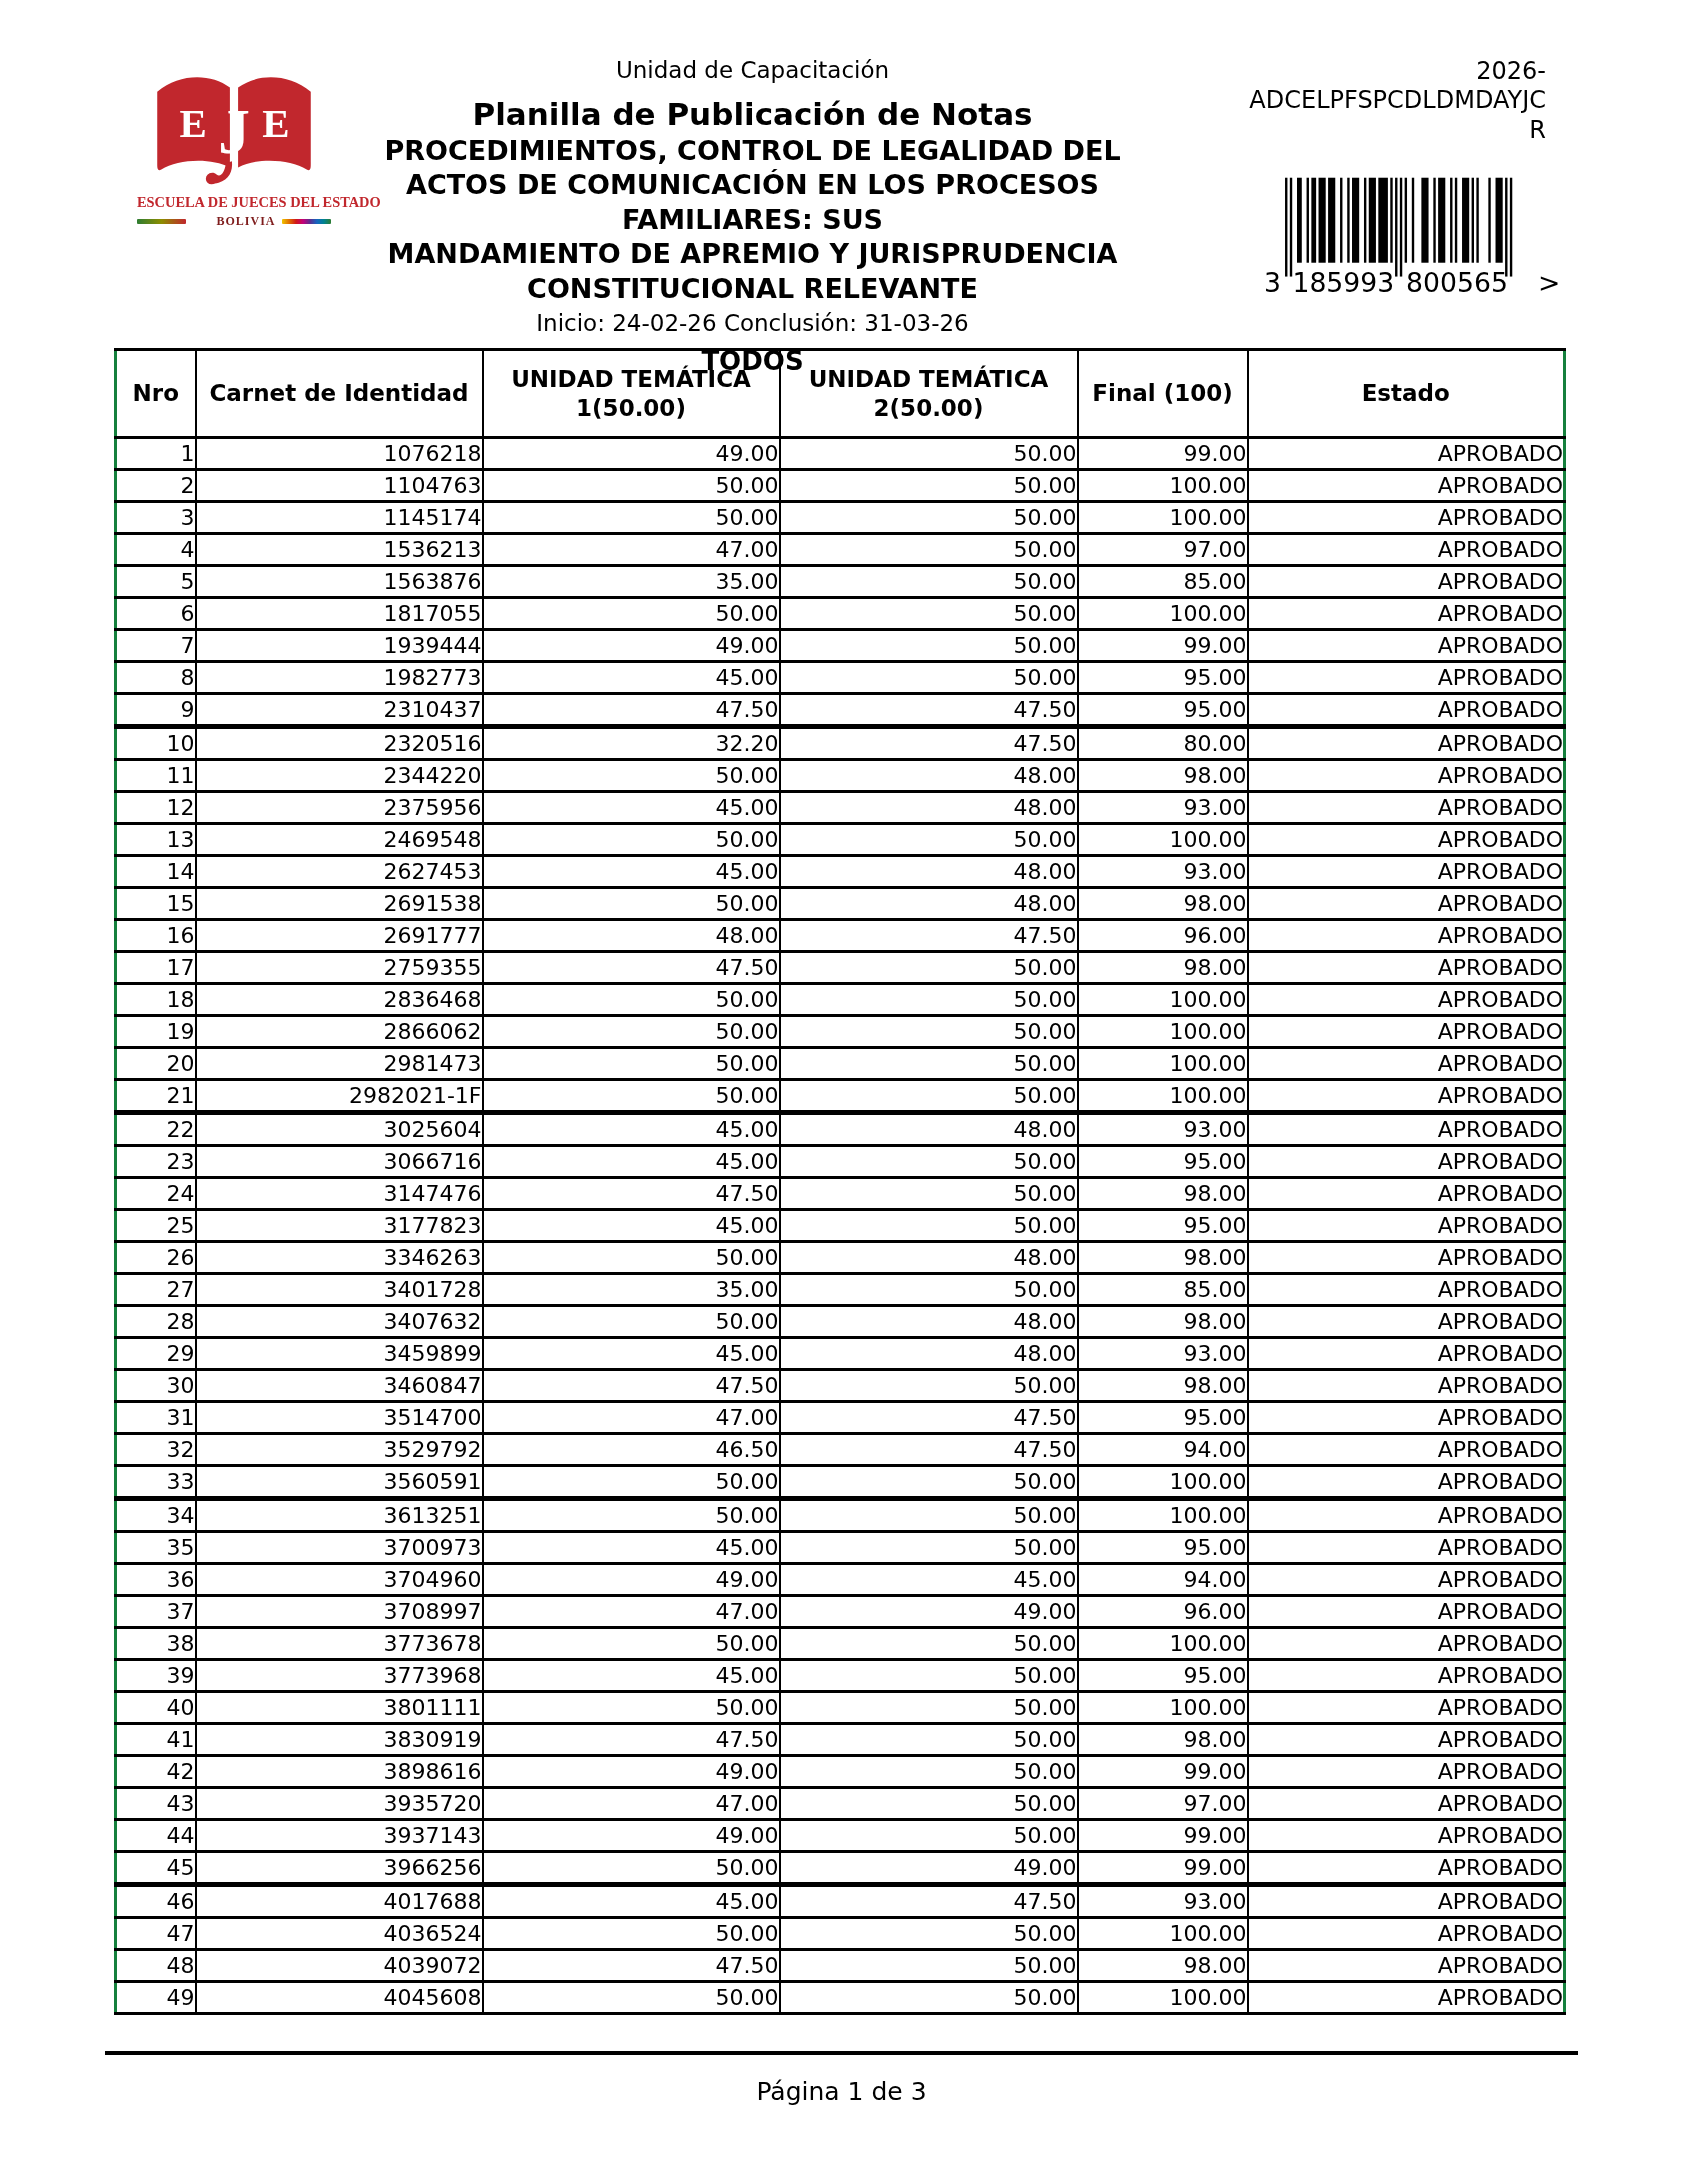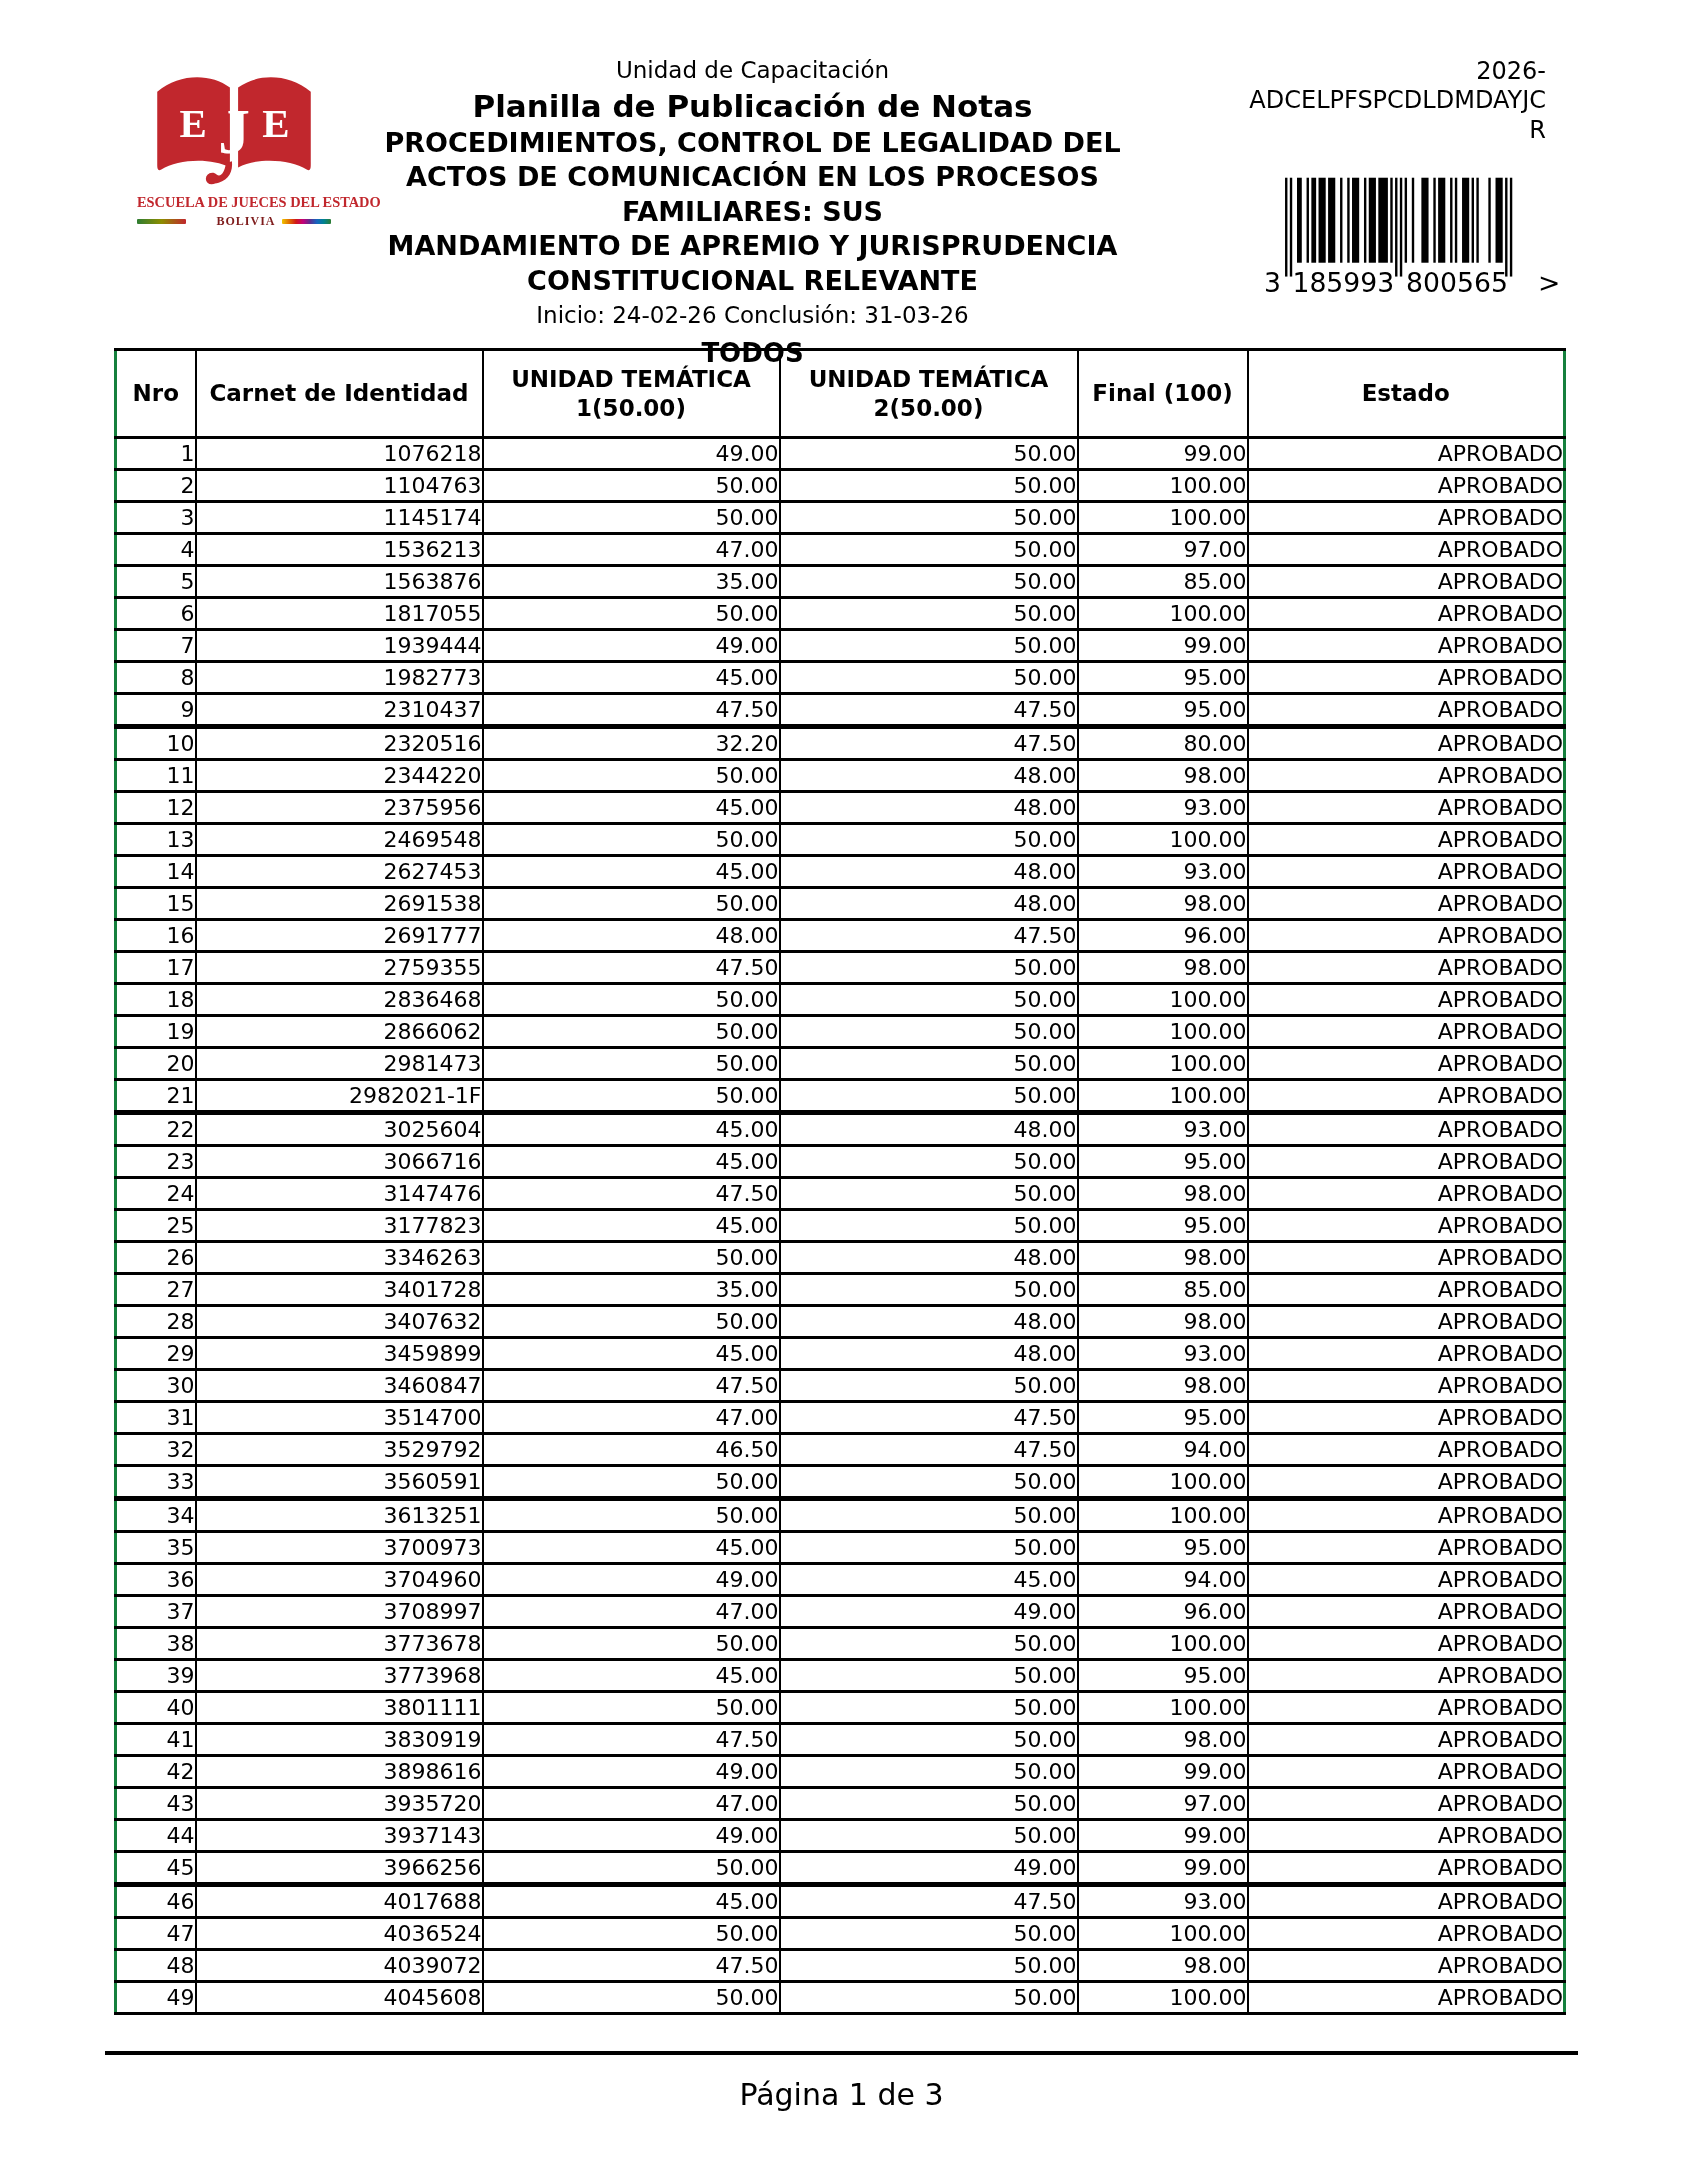--- a/index.html
+++ b/index.html
@@ -16,21 +16,21 @@
     font-weight:700;font-size:14.4px;margin-top:2px;white-space:nowrap;}
   .logo-country-row{display:flex;align-items:center;justify-content:center;gap:6px;margin-top:3px;}
   .logo-country{color:#7f1d1d;font-family:"Liberation Serif","DejaVu Serif",serif;
     font-weight:700;font-size:12px;letter-spacing:1px;margin-left:24px;}
   .flag-bar{height:5px;width:55px;border-radius:1px;}
   .flag-bar.left{background:linear-gradient(90deg,#2e7d32,#8d8d00,#c1272d);}
   .flag-bar.right{background:linear-gradient(90deg,#f0c400,#e07000,#d01818,#c4007a,#5b2d8f,#1565c0,#00838f,#2e7d32);}
 
   .center-block{position:absolute;left:307px;top:56px;width:891px;text-align:center;z-index:1;}
   .unit-label{font-size:23px;line-height:1.25;}
-  .sheet-title{font-size:31px;font-weight:700;line-height:1.25;margin-top:2px;}
+  .sheet-title{font-size:31px;font-weight:700;line-height:1.25;margin-top:10px;}
   .course-title div{font-size:27px;font-weight:700;line-height:1.28;}
   .dates-label{font-size:23px;line-height:1.25;margin-top:3px;}
   .group-label{font-size:26px;font-weight:700;margin-top:8px;position:relative;z-index:3;}
 
   .code-block{position:absolute;top:57px;right:137px;width:307px;text-align:right;z-index:4;}
   .code-block div{font-size:24px;line-height:1.22;}
 
   .barcode-box{position:absolute;left:1245px;top:154px;width:342px;height:170px;
     background:#ffffff;z-index:5;}
 
@@ -45,21 +45,21 @@
   table.results th{height:85px;font-size:23px;font-weight:700;
     text-align:center;vertical-align:middle;white-space:normal;line-height:1.25;padding:0 6px;}
   table.results td{height:29px;font-size:22px;vertical-align:middle;padding:0;}
   td.col-nro{text-align:right;padding-right:20px;}
   td.col-carnet,td.col-ut1,td.col-ut2,td.col-final{text-align:right;padding-right:16px;}
   td.col-estado{text-align:right;}
   tr.gsep td{border-top-width:5px;}
 
   
   .footer-rule{margin:36px 105px 0 105px;border-top:4px solid #000;height:0;}
-  .page-number{text-align:center;font-size:30px;margin-top:22px;}
+  .page-number{text-align:center;font-size:25px;margin-top:22px;}
 </style>
 </head>
 <body>
 
 <div class="page-header">
 
   <div class="logo-block">
     <svg width="174" height="121" viewBox="0 0 170 118">
       <path fill="#c1272d" d="M10,24 C32,6 62,6 81,20 L81,98 C62,88 30,90 14,100 C11,102 10,100 10,96 Z"></path>
       <path fill="#c1272d" d="M160,24 C138,6 108,6 89,20 L89,98 C108,88 140,90 156,100 C159,102 160,100 160,96 Z"></path>

